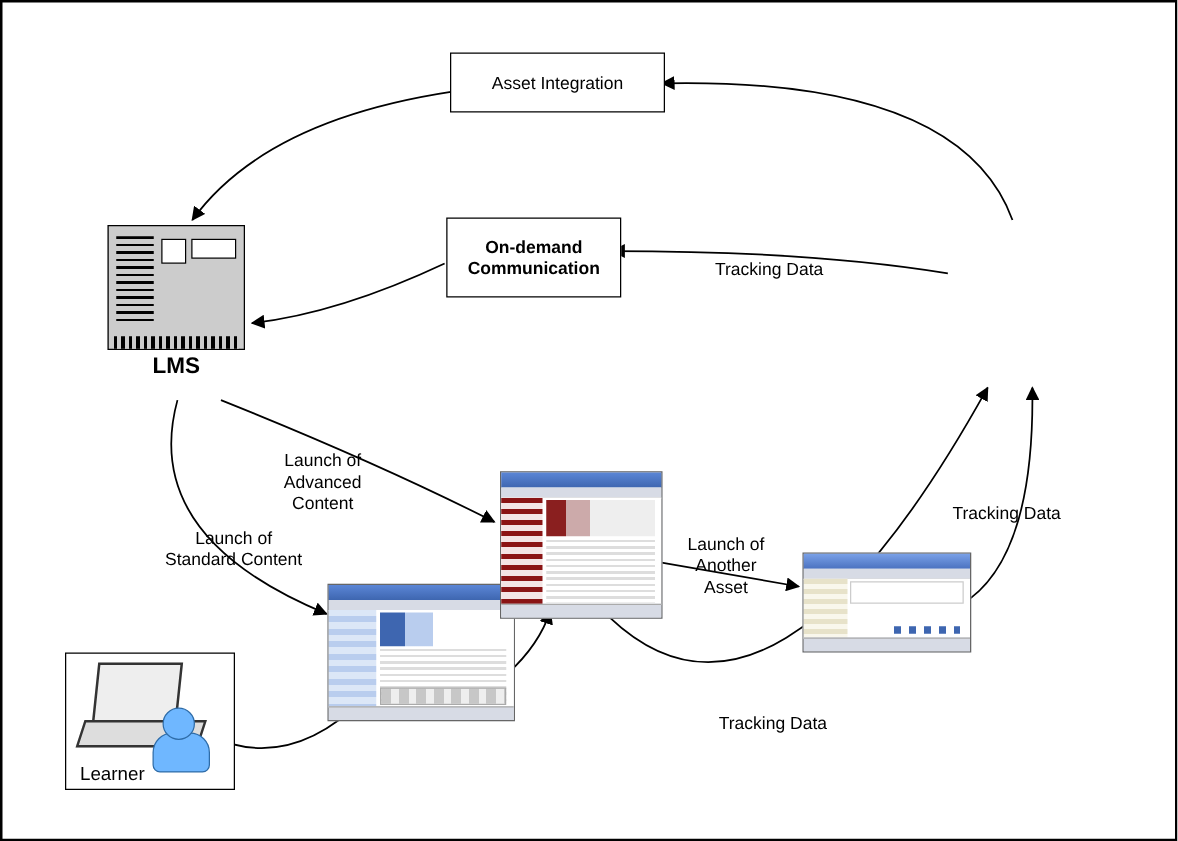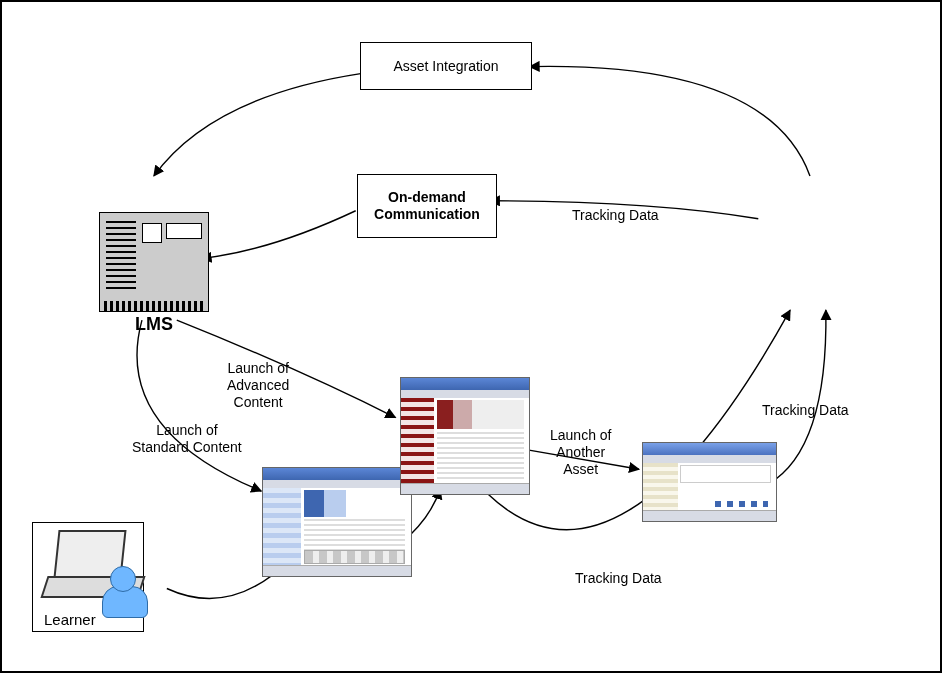--- a/index.html
+++ b/index.html
@@ -97,22 +97,23 @@
   .server .caption {
     font-weight: bold;
     font-size: 18px;
     text-align: center;
     margin-top: 2px;
   }
 
   
   .learner {
     position: absolute;
-    width: 112px;
+    width: 136px;
     height: 110px;
+    margin-left: 20px;
   }
   .learner .frame {
     position: absolute;
     inset: 0;
     border: 1px solid #000;
     background: #fff;
   }
   .learner .laptop-screen {
     position: absolute;
     left: 24px; top: 8px;
@@ -296,21 +297,21 @@
 
   <div class="box" style="left:358px; top:40px; width:172px; height:48px;">
     <span>Asset Integration</span>
   </div>
 
   <div class="box" style="left:355px; top:172px; width:140px; height:64px;font-weight:bold;">
     <span style="white-space:pre-line;">On-demand
 Communication</span>
   </div>
 
-  <div class="server" style="left:92px; top:178px;margin-top:32px;">
+  <div class="server" style="left:79px; top:178px;">
     <div class="chassis">
       <div class="rails"></div>
       <div class="panel1"></div>
       <div class="panel2"></div>
       <div class="feet"></div>
     </div>
     <div class="caption">LMS</div>
   </div>
 
 

